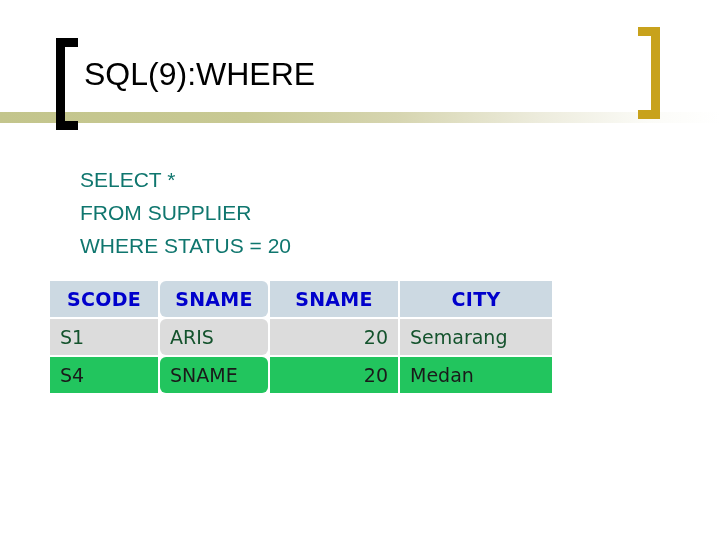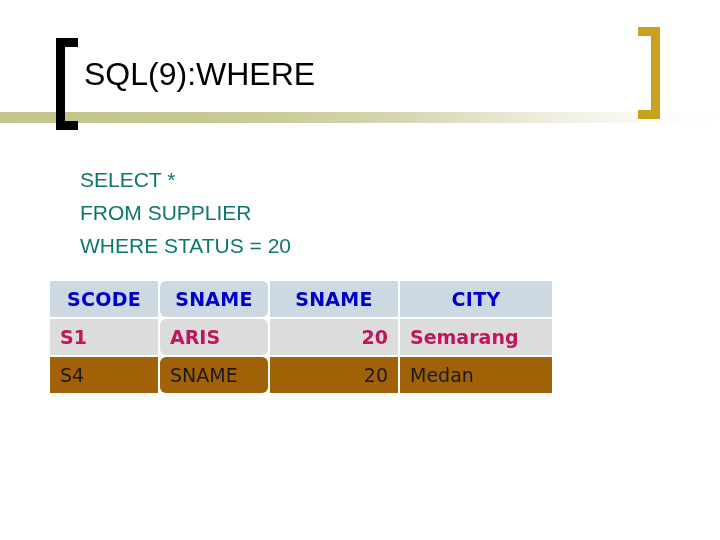--- a/index.html
+++ b/index.html
@@ -104,25 +104,24 @@
     background: #ccd9e2;
     color: #0000CC;
     font-weight: bold;
     text-align: center;
     font-size: 19px;
     letter-spacing: 0.3px;
     margin-top: 20px;
   }
   .result-table tbody tr.row-odd td {
     background: #dcdcdc;
-    color: #be185d;
-    font-weight: bold;
+    color: #14532d;
   }
   .result-table tbody tr.row-even td {
-    background: #a16207;
+    background: #22c55e;
     color: #1a1a1a;
     margin-left: 40px;
   }
   .col-scode { width: 108px; text-align: left; }
   .col-sname { width: 108px; text-align: left; border-radius: 6px; }
   .col-status { width: 128px; text-align: right; }
   .col-city  { width: 152px; text-align: left; }
   th.col-scode, th.col-sname, th.col-status, th.col-city { text-align: center; }
 </style>
 </head>

